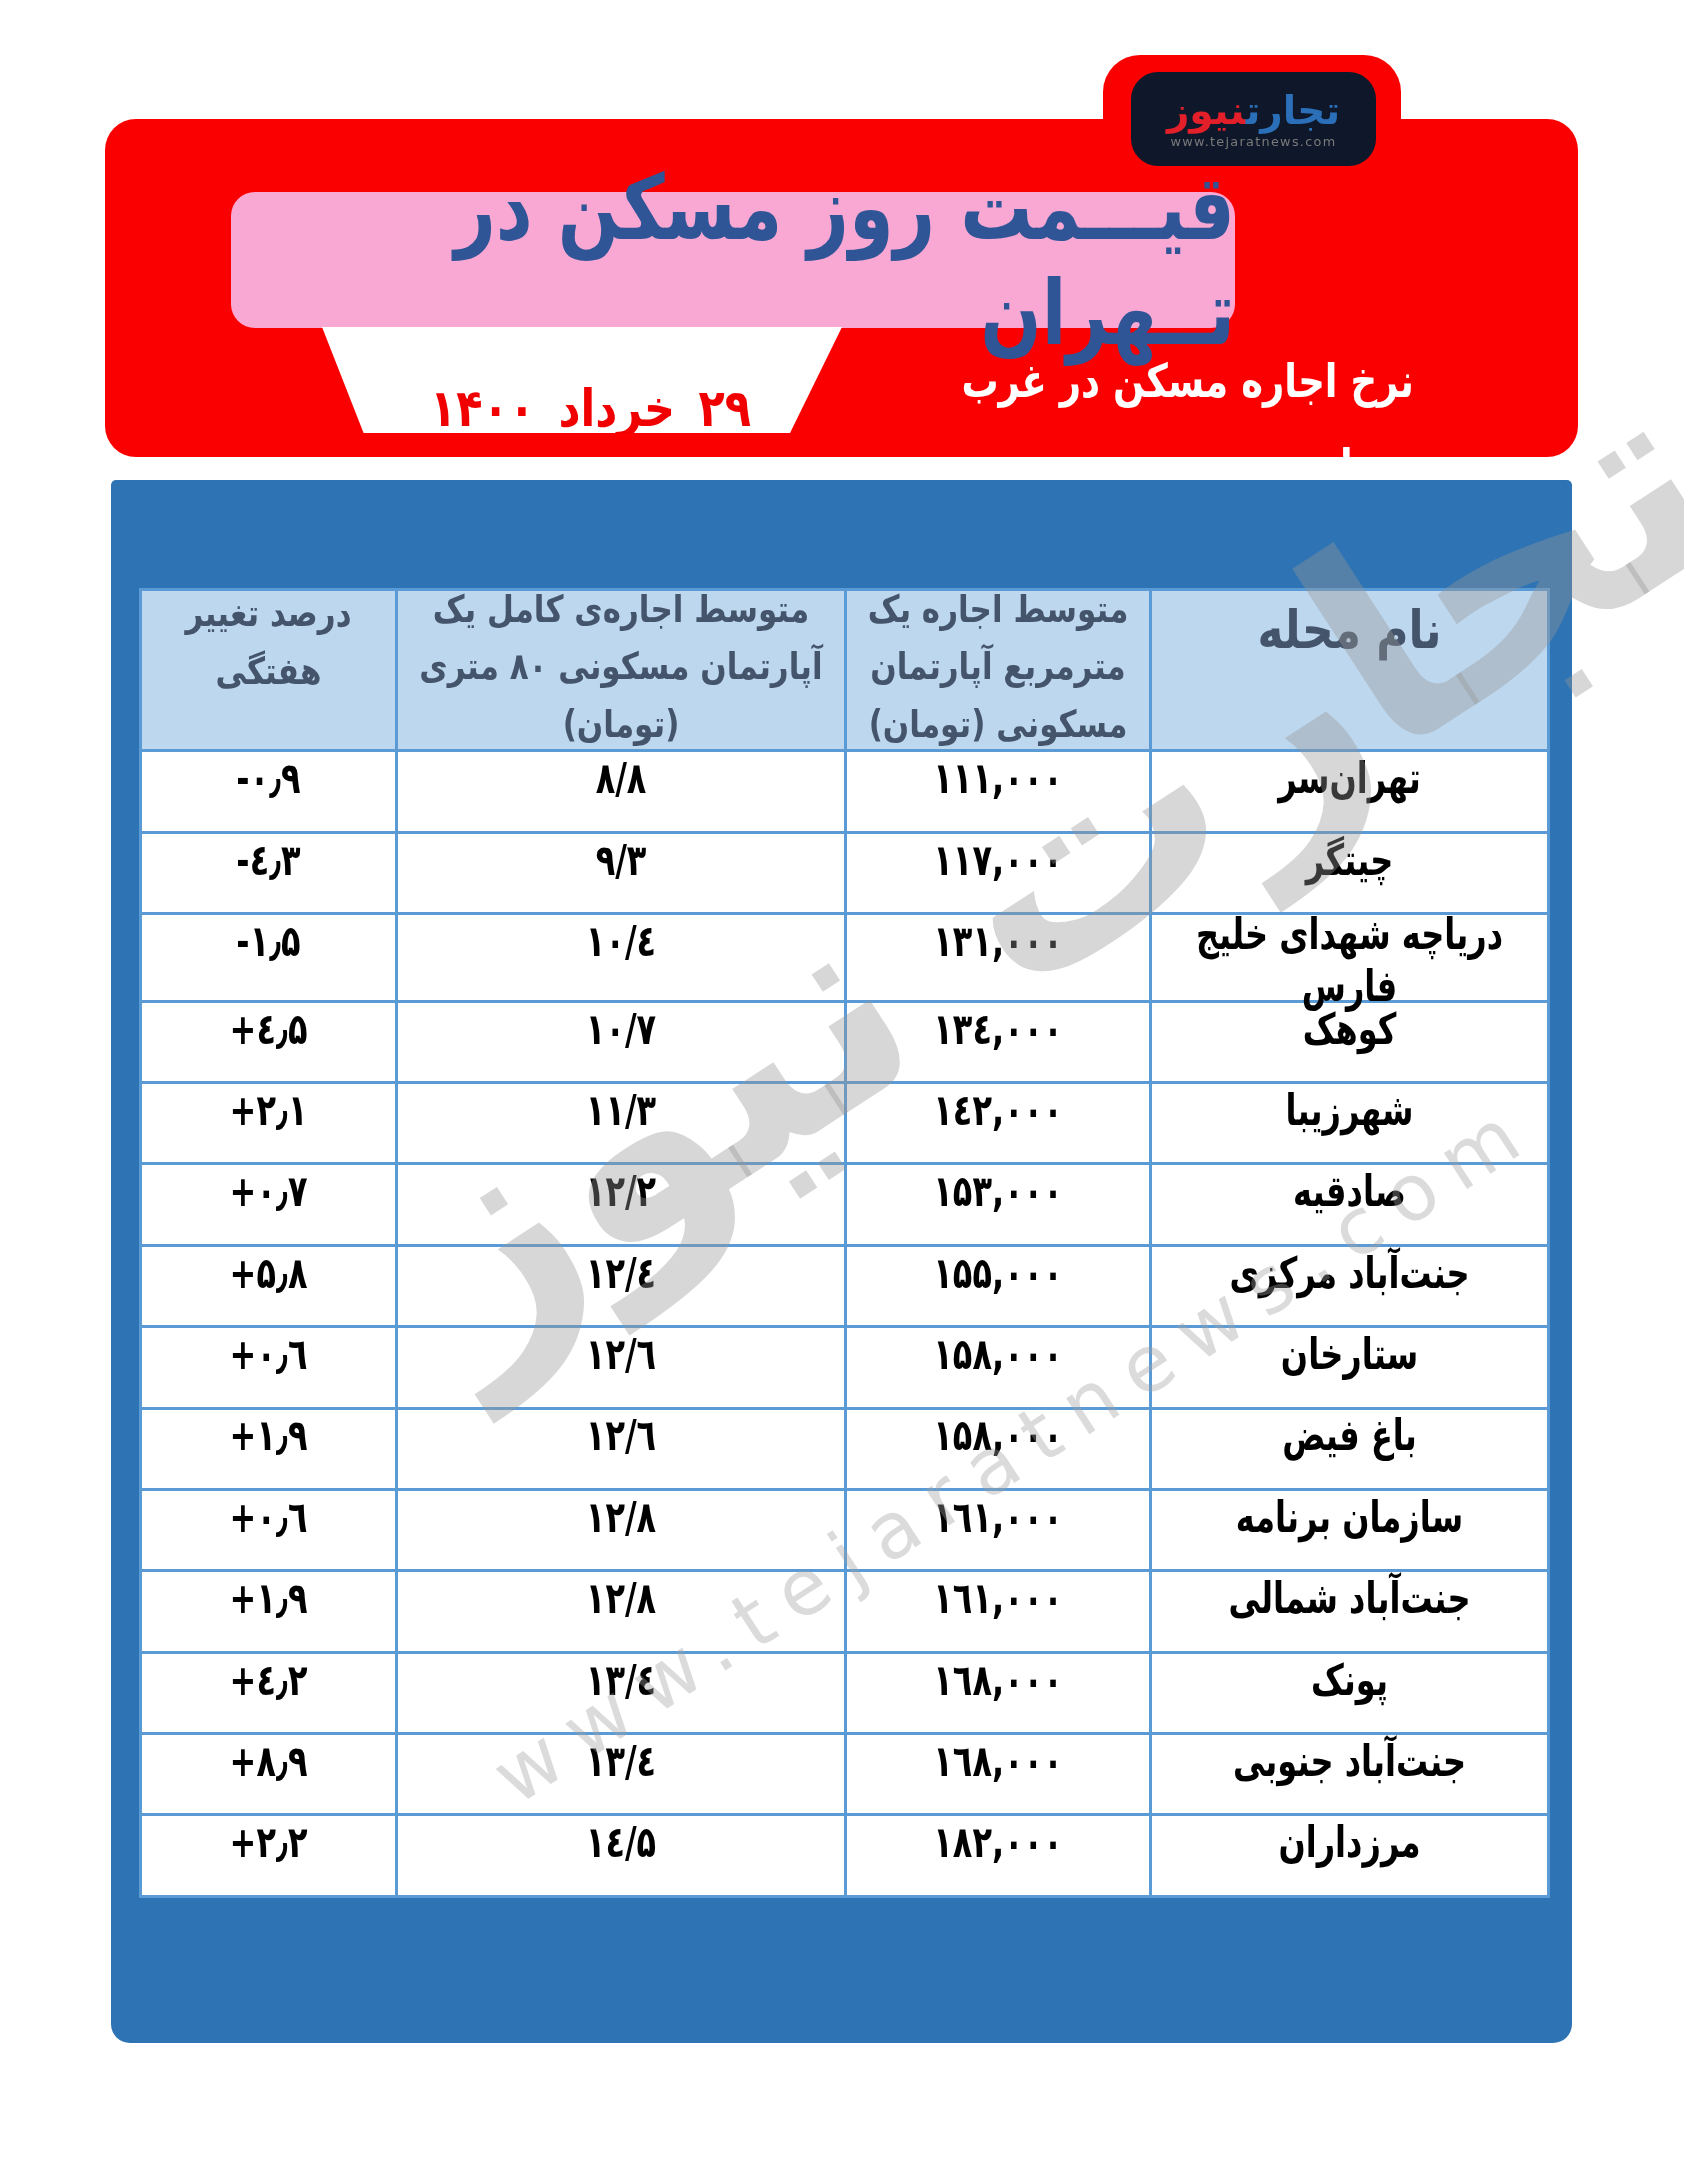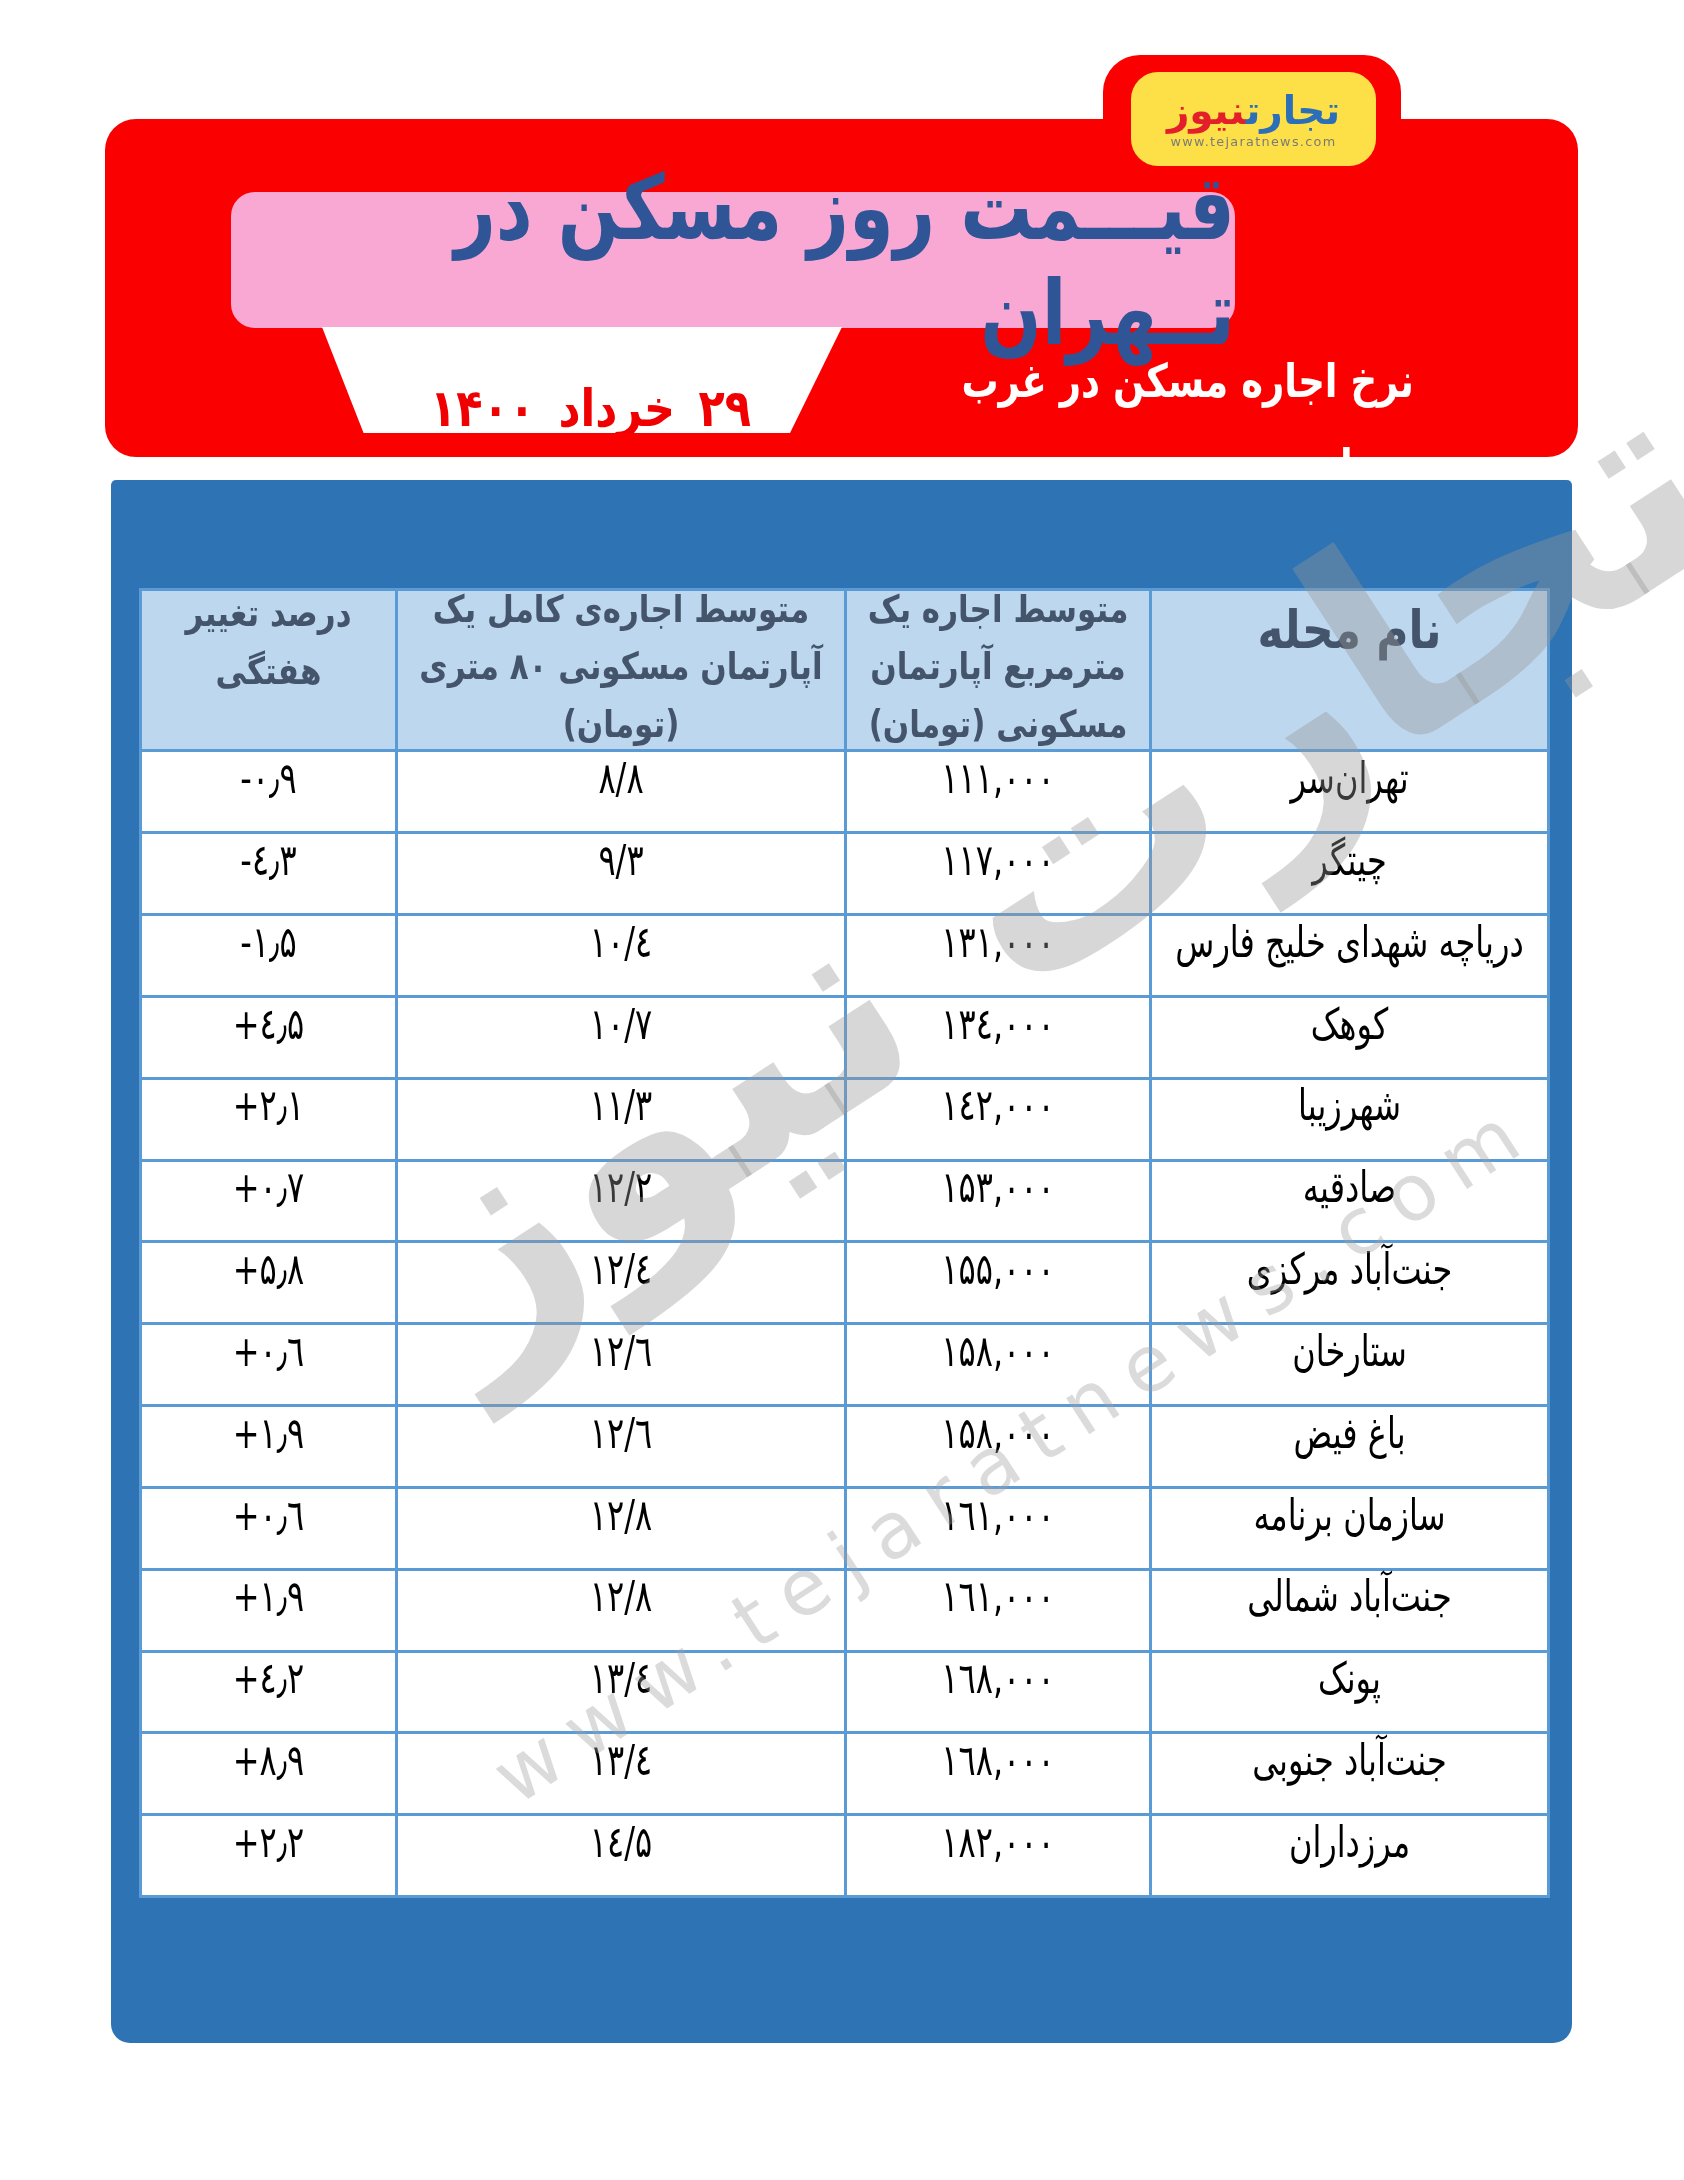--- a/index.html
+++ b/index.html
@@ -13,21 +13,21 @@
   .red-header {
     left: 105px; top: 119px; width: 1473px; height: 338px;
     background: #fb0000; border-radius: 31px;
   }
   .logo-tab {
     left: 1103px; top: 55px; width: 298px; height: 102px;
     background: #fb0000; border-radius: 37px 37px 0 0;
   }
   .logo-box {
     left: 1131px; top: 72px; width: 245px; height: 94px;
-    background: #fde047; border-radius: 27px;
+    background: #0f172a; border-radius: 27px;
     display: flex; flex-direction: column; align-items: center; justify-content: center;
   }
   .logo-mark { direction: rtl; font-weight: bold; font-size: 39px; line-height: 44px; letter-spacing: -0.9px; }
   .logo-mark .blue { color: #2a6fb8; }
   .logo-mark .red { color: #e3202a; }
   .logo-url { font-size: 12.8px; color: #7a7a7a; letter-spacing: 1.3px; margin-top: 1.7px; }
 
   .title-box {
     left: 207px; top: 192px; width: 1004px; height: 136px;
     background: #f9a8d4; border-radius: 24px;
@@ -68,21 +68,21 @@
   .data-table th {
     background: #bdd7ee; color: #44546a; font-weight: bold;
     vertical-align: top; height: 155px; line-height: 49px; padding-top: 3.4px; margin-left: 28px;
   }
   .data-table th .hd { display: inline-block; transform: scaleY(1.2); }
   .data-table th.col-name .hd { font-size: 44px; padding-top: 10.2px; }
   .data-table th.col-sqm .hd { font-size: 31px; line-height: 48px; }
   .data-table th.col-full .hd { font-size: 31px; line-height: 48px; }
   .data-table th.col-pct .hd { font-size: 31px; line-height: 48px; }
   .data-table td {
-    background: #ffffff; color: #000000; font-weight: normal; font-size: 32px;
+    background: #ffffff; color: #000000; font-weight: bold; font-size: 32px;
     vertical-align: top; height: 75px; padding-top: 1.7px;
   }
   .data-table td .cell { display: inline-block; transform: scaleY(1.35); margin-top: 5.1px; }
   .data-table td.name-cell .cell { font-size: 32px; }
   .num { direction: ltr; unicode-bidi: embed; }
 
   
   .wm-logo {
     left: 324px; top: 1141px; font-size: 281px; font-weight: bold; color: rgba(150,150,150,0.38);
     transform: rotate(-33deg); transform-origin: left top; direction: rtl; white-space: nowrap;

